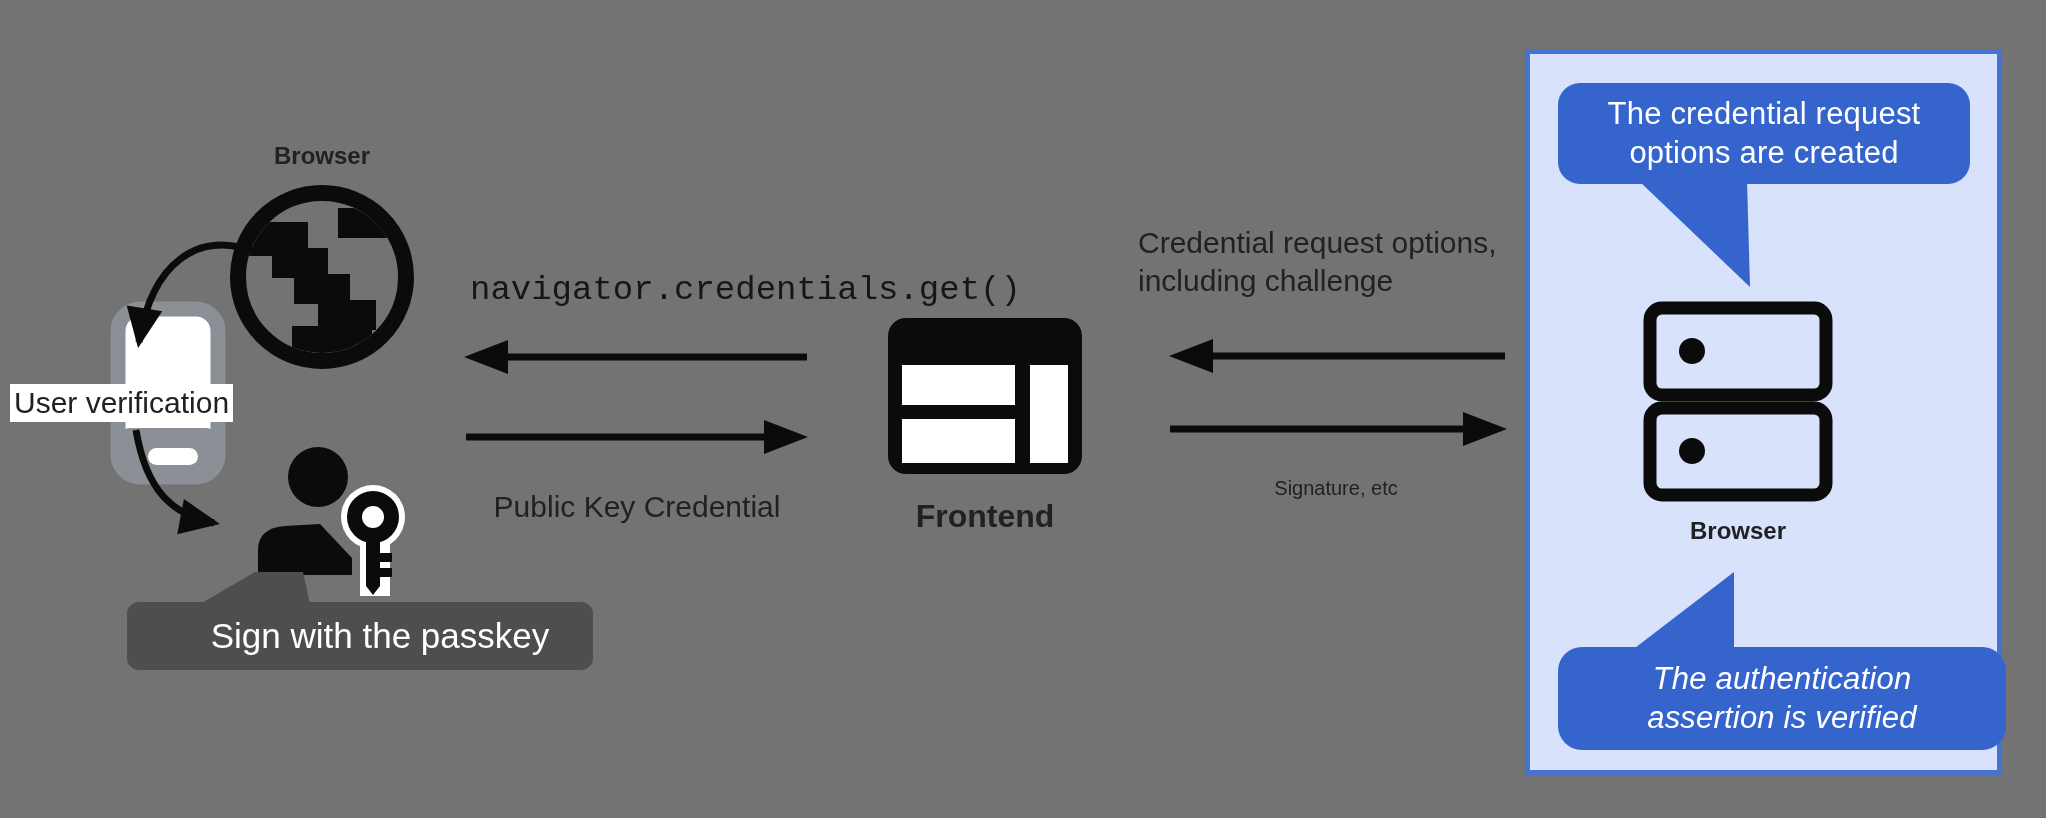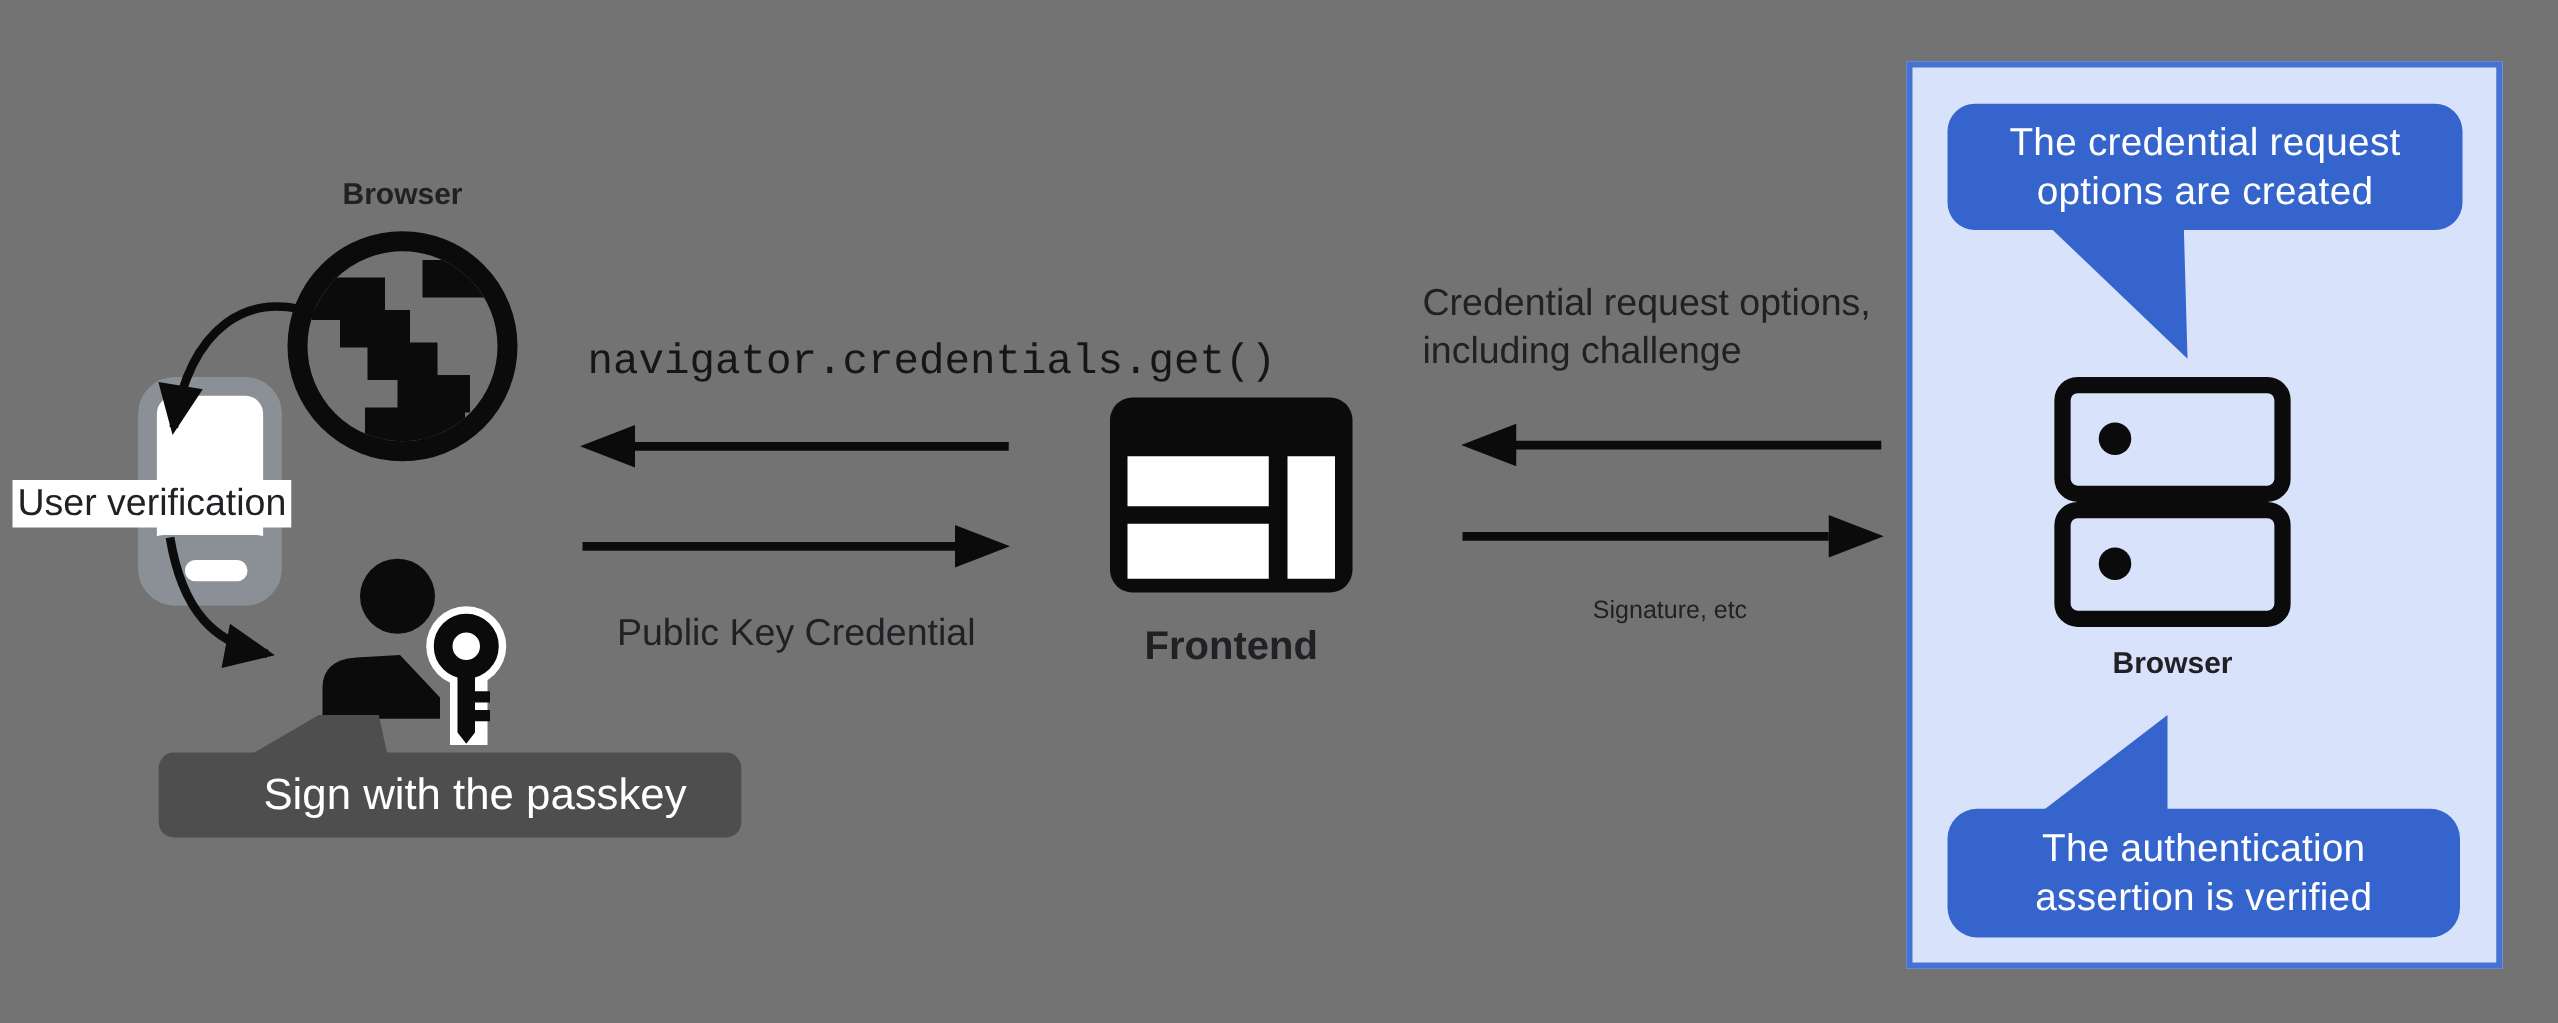--- a/index.html
+++ b/index.html
@@ -21,21 +21,21 @@
 
   
   .server-panel{left:1525px;top:49px;width:477px;height:726px;box-sizing:border-box;
     background:var(--panel_bg);border:5px solid var(--panel_border);}
 
   
   .bubble{background:var(--accent_blue);color:var(--text_on_dark);text-align:center;
     font-size:31px;line-height:39px;letter-spacing:.2px;}
   .bubble span{display:block;}
   .bubble-top{left:1558px;top:83px;width:412px;height:101px;border-radius:22px;padding-top:11px;box-sizing:content-box;height:90px;}
-  .bubble-bottom{left:1558px;top:647px;width:410px;height:91px;border-radius:24px;padding-top:12px;}
+  .bubble-bottom{left:1558px;top:647px;width:448px;height:91px;border-radius:24px;padding-top:12px;font-style:italic;}
 
   
   .badge{left:127px;top:602px;width:426px;height:68px;border-radius:12px;background:var(--badge_bg);
     color:var(--text_on_dark);font-size:35px;line-height:68px;text-align:center;padding-left:40px;}
 
   
   .lbl{white-space:nowrap;}
   .bold{font-weight:bold;}
   .cx{transform:translateX(-50%);}
   .browser-label{left:322px;top:142px;font-size:24px;}

